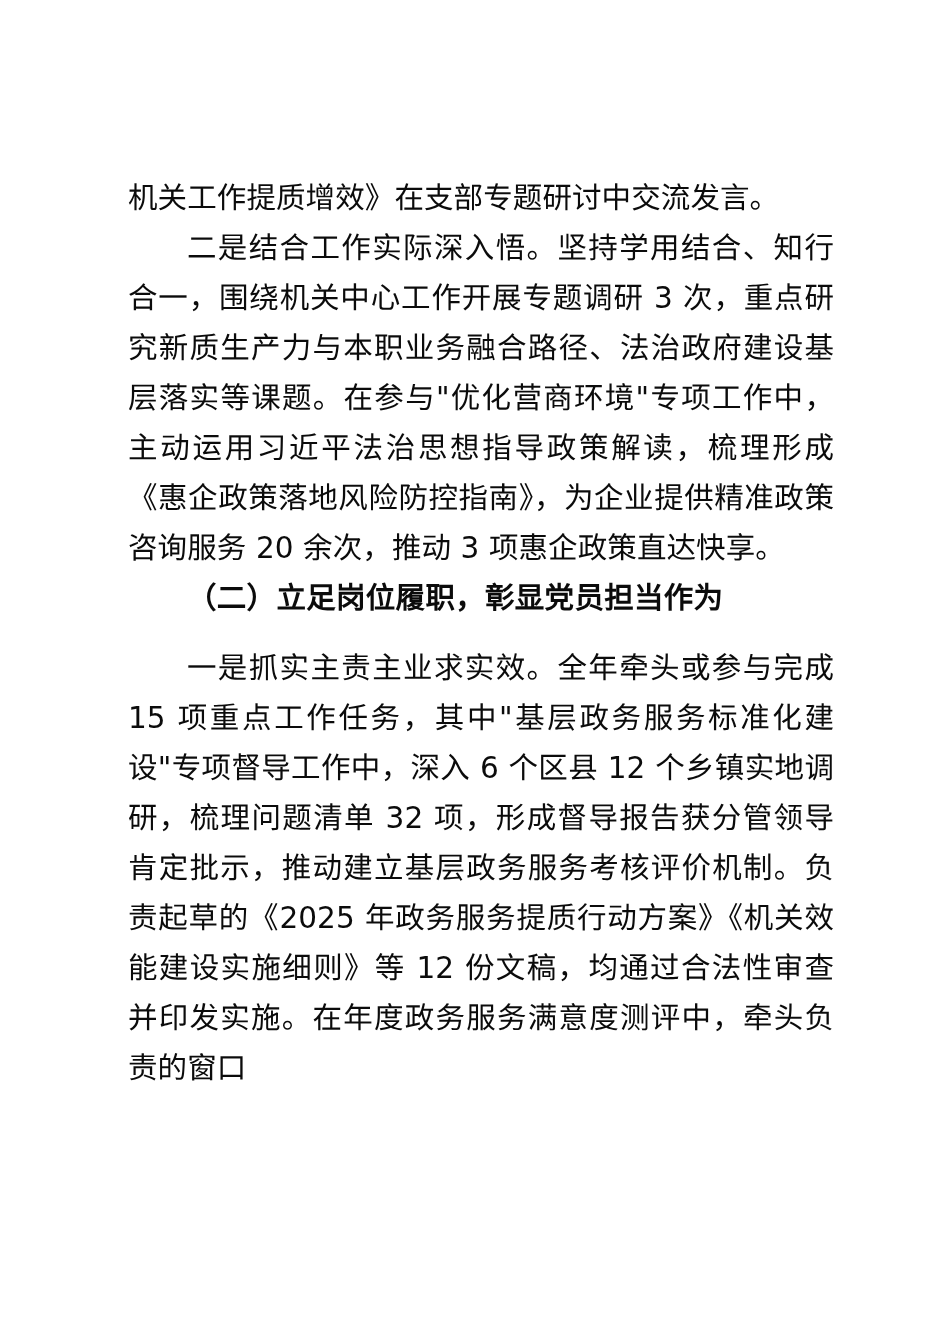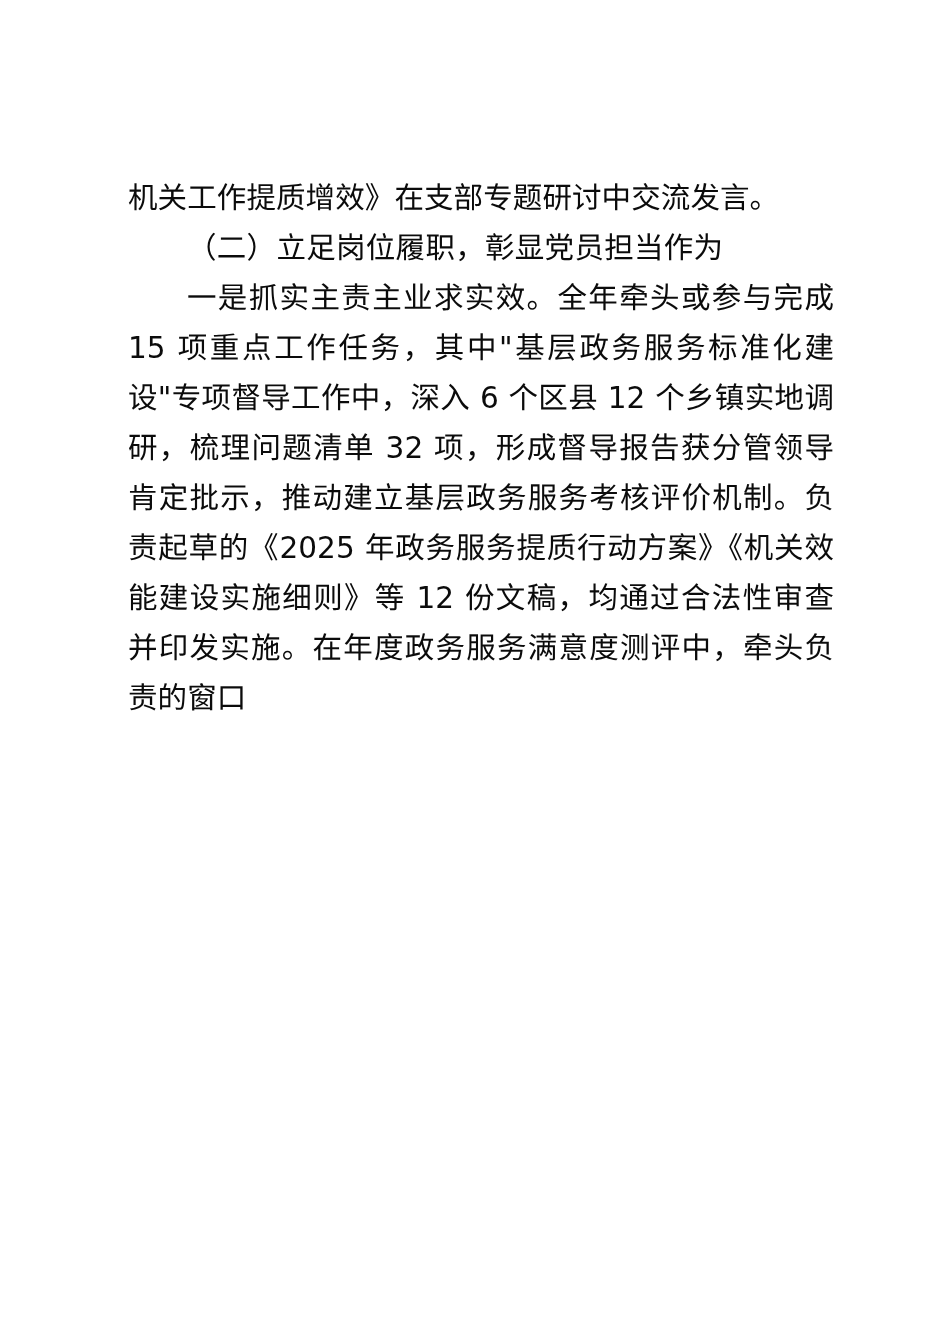--- a/index.html
+++ b/index.html
@@ -36,37 +36,39 @@
     letter-spacing: 0.1px;
     text-align: justify;
     text-justify: inter-ideograph;
     word-break: break-all;
     color: #0b0b0b;
   }
   .para.indent {
     text-indent: 2em;
   }
   .para.heading {
-    font-weight: normal;
+    font-weight: bold;
     text-indent: 2em;
     letter-spacing: 0.3px;
   }
   
   .para:last-child {
     margin-bottom: 0;
+    margin-top: 20px;
   }
 </style>
 </head>
 <body>
 
 <div id="page">
   <div id="doc-body">
 
     <p class="para">机关工作提质增效》在支部专题研讨中交流发言。</p>
 
+    <p class="para indent">二是结合工作实际深入悟。坚持学用结合、知行合一，围绕机关中心工作开展专题调研 3 次，重点研究新质生产力与本职业务融合路径、法治政府建设基层落实等课题。在参与"优化营商环境"专项工作中，主动运用习近平法治思想指导政策解读，梳理形成《惠企政策落地风险防控指南》，为企业提供精准政策咨询服务 20 余次，推动 3 项惠企政策直达快享。</p>
 
 
     <p class="para heading">（二）立足岗位履职，彰显党员担当作为</p>
 
     <p class="para indent">一是抓实主责主业求实效。全年牵头或参与完成 15 项重点工作任务，其中"基层政务服务标准化建设"专项督导工作中，深入 6 个区县 12 个乡镇实地调研，梳理问题清单 32 项，形成督导报告获分管领导肯定批示，推动建立基层政务服务考核评价机制。负责起草的《2025 年政务服务提质行动方案》《机关效能建设实施细则》等 12 份文稿，均通过合法性审查并印发实施。在年度政务服务满意度测评中，牵头负责的窗口</p>
 
   </div>
 </div>
 
 </body></html>

